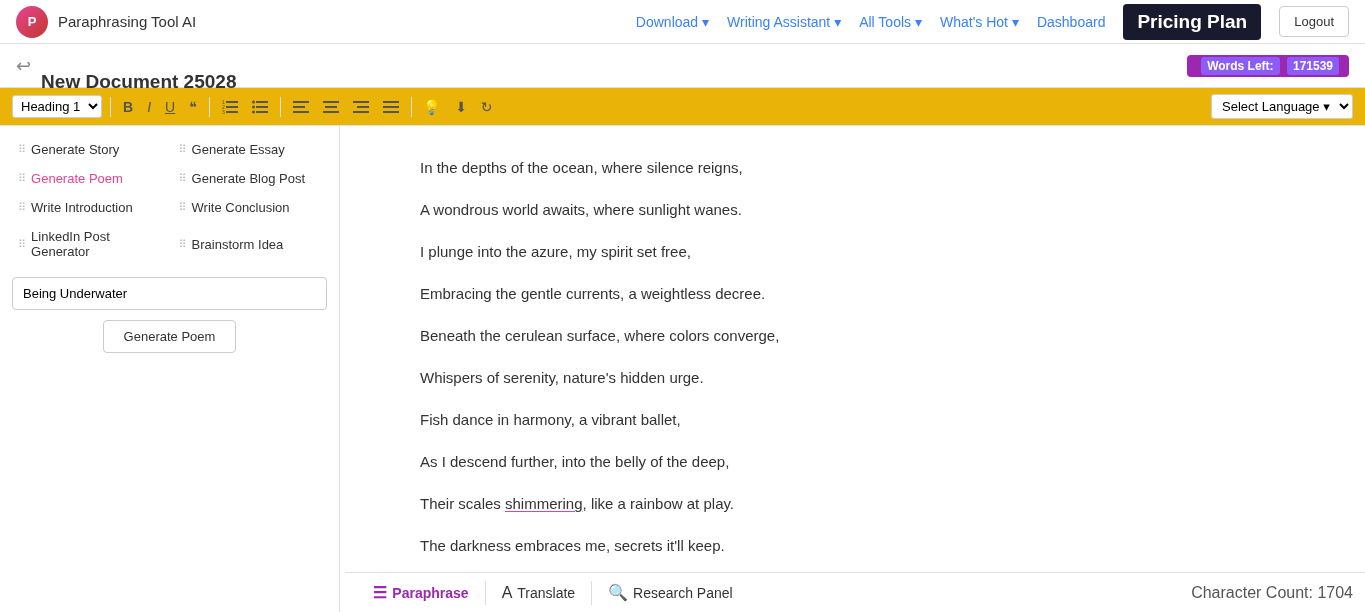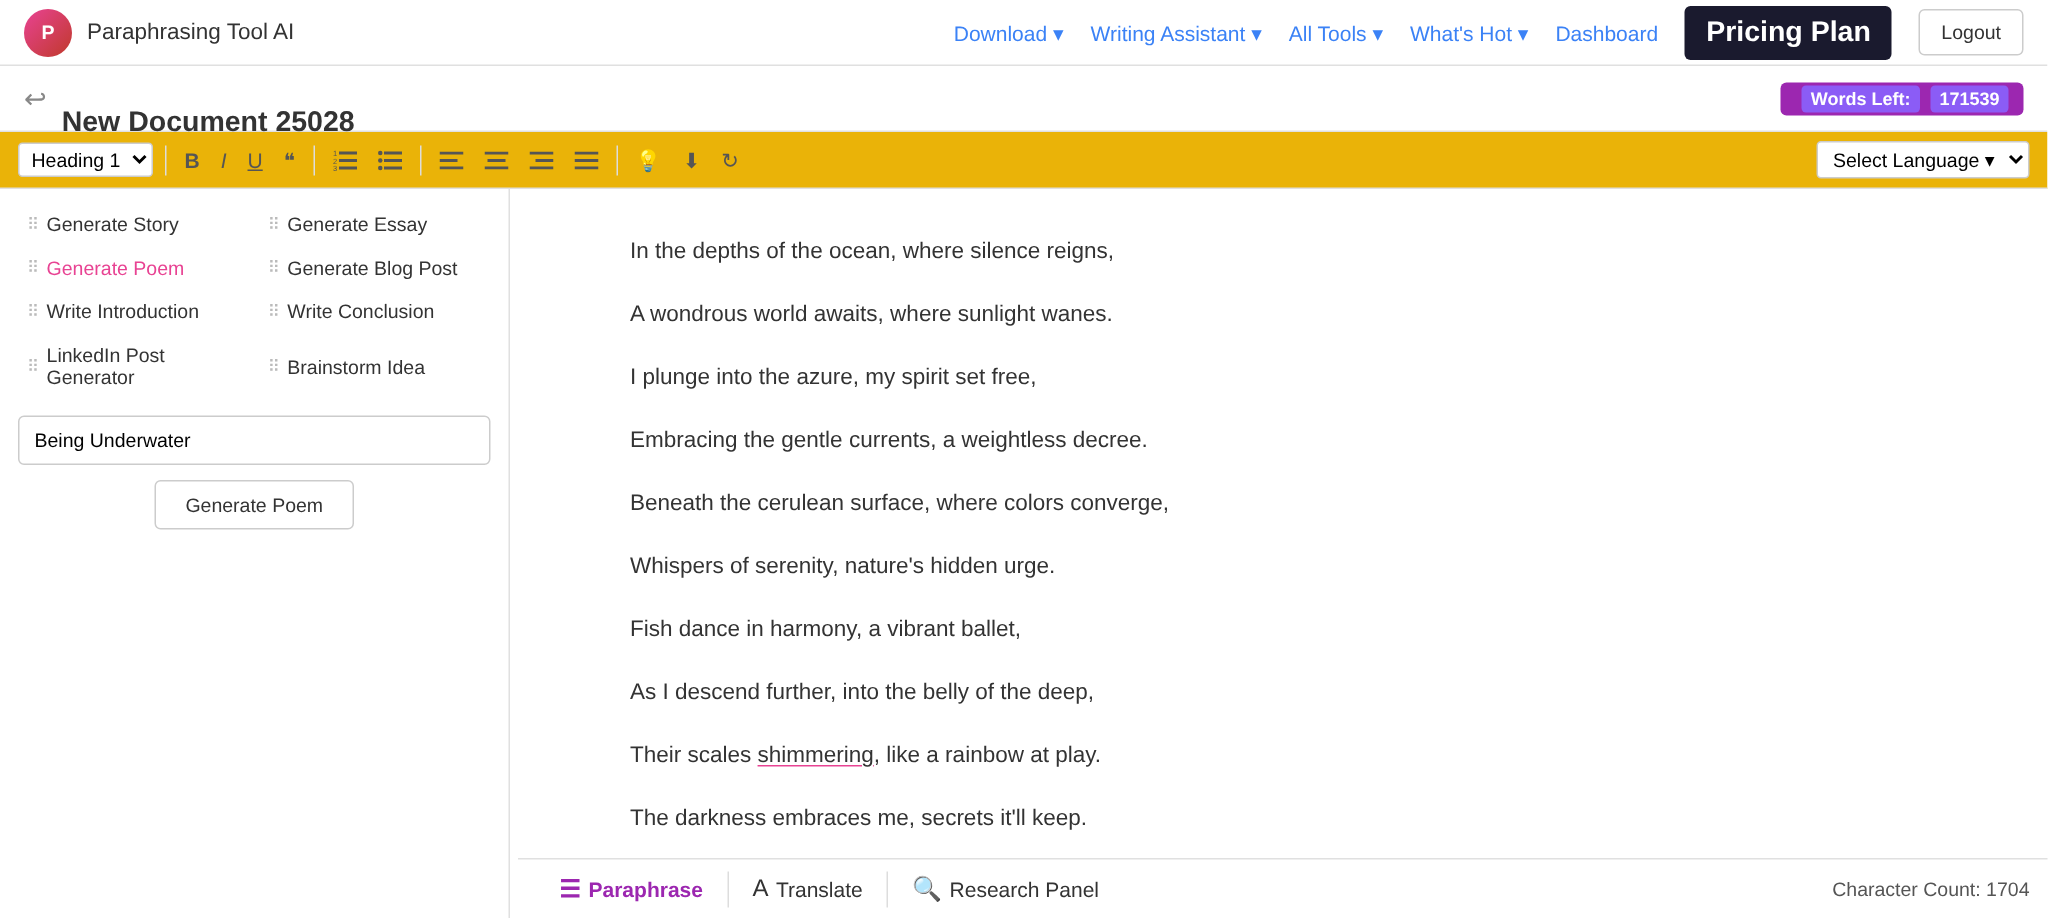--- a/index.html
+++ b/index.html
@@ -120,21 +120,21 @@
       display: flex; align-items: center; height: 40px; padding: 0 12px;
       gap: 0;
     }
     .bottom-btn {
       display: flex; align-items: center; gap: 5px;
       padding: 8px 16px; font-size: 14px; cursor: pointer;
       border: none; background: none; color: #333;
     }
     .bottom-btn.active { color: #9c27b0; font-weight: 600; }
     .bottom-sep { width: 1px; height: 24px; background: #ddd; }
-    .char-count { margin-left: auto; font-size: 13px; color: #555; }
+    .char-count { margin-left: auto; font-size: 16px; color: #555; }
   </style>
 </head>
 <body>
 
 <nav class="navbar">
   <div class="navbar-left">
     <div class="logo-circle">
       <span>P</span>
     </div>
     <span class="app-name">Paraphrasing Tool AI</span>

